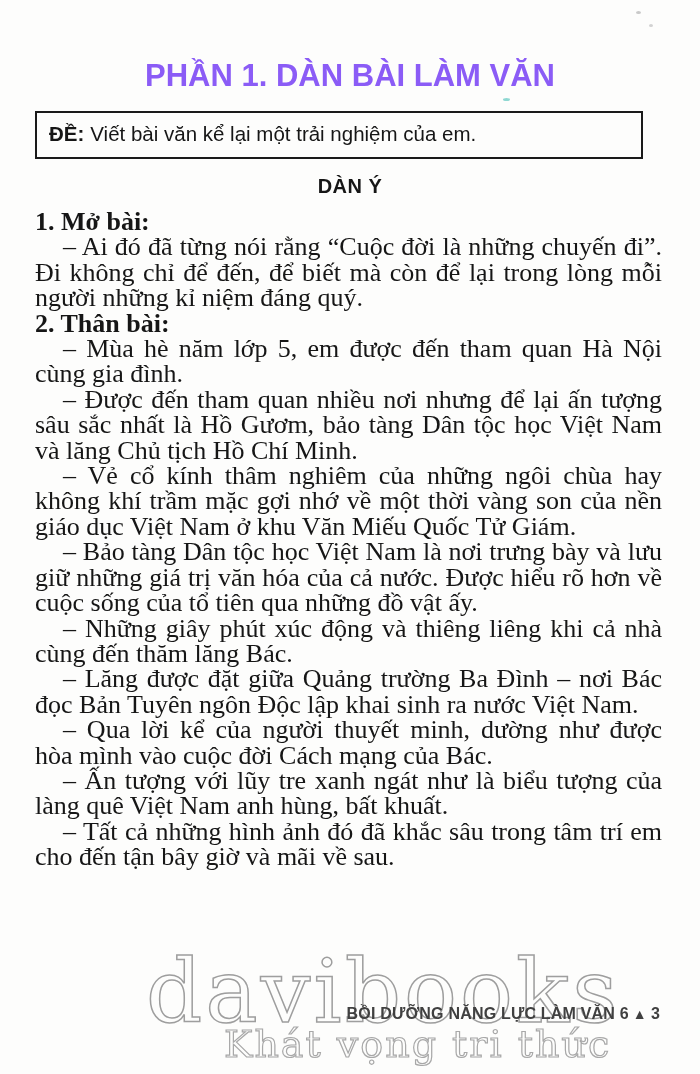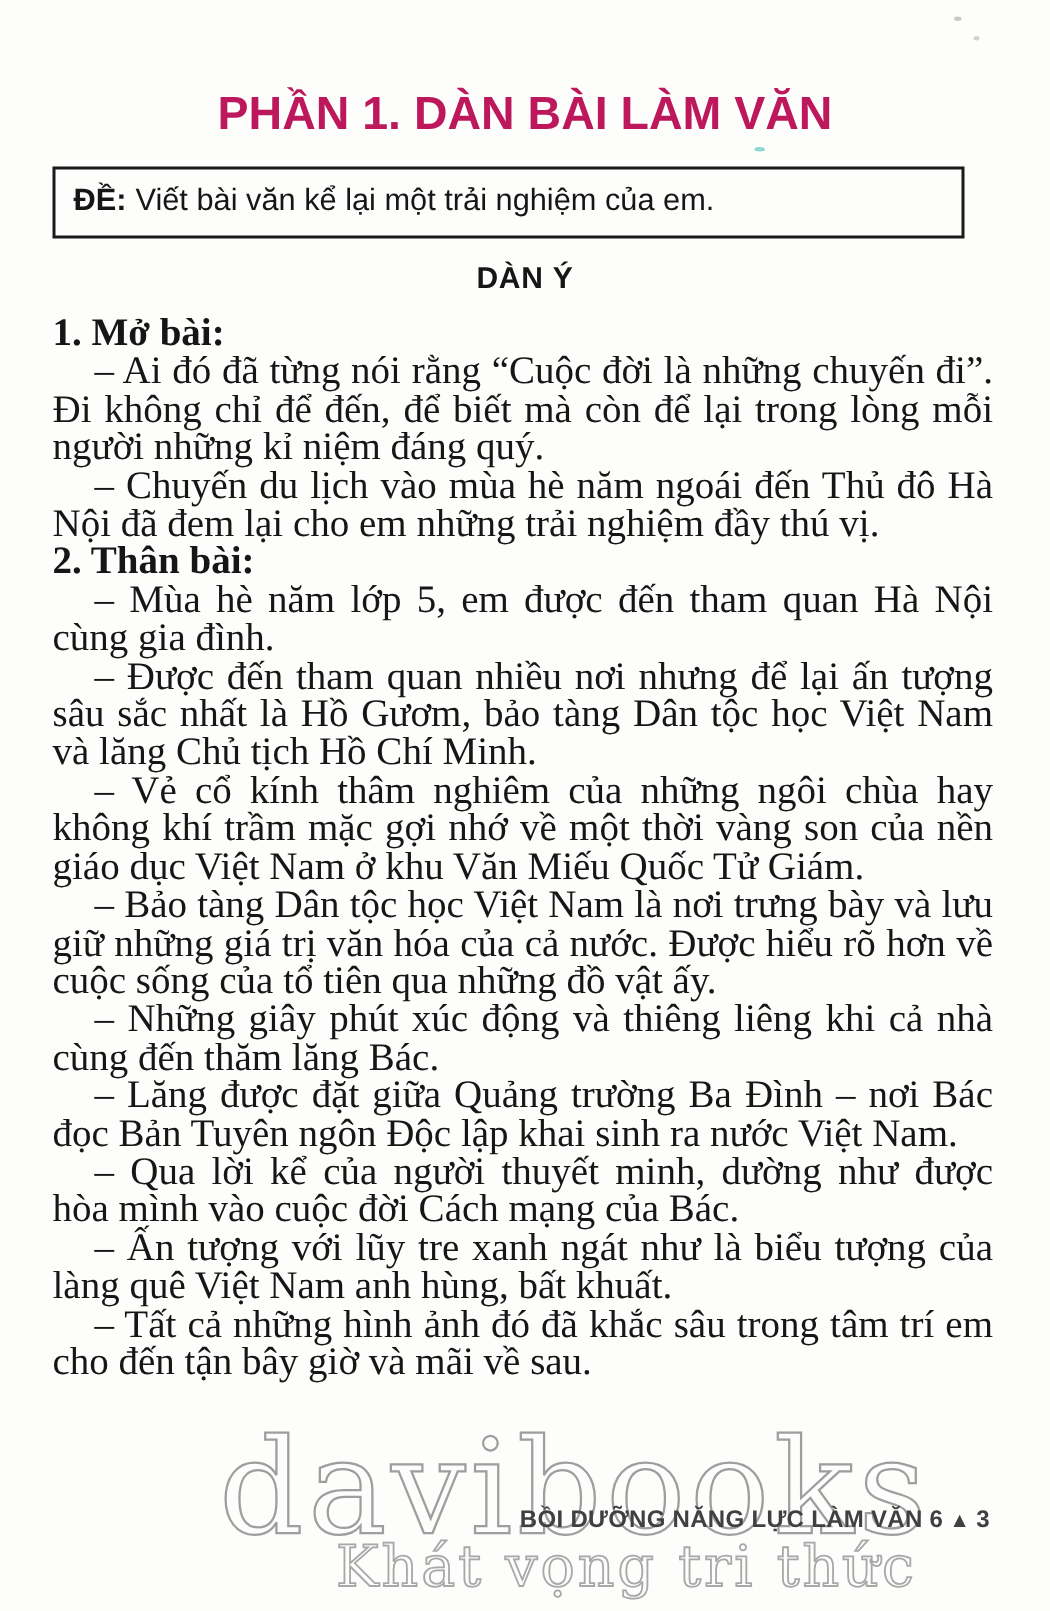--- a/index.html
+++ b/index.html
@@ -18,21 +18,21 @@
     font-family: "Liberation Serif", serif;
     color: var(--ink);
   }
   .title {
     margin: 56px 0 0 0;
     text-align: center;
     font-family: "Liberation Sans", sans-serif;
     font-weight: bold;
     font-size: 31px;
     line-height: 40px;
-    color: #be185d;
+    color: #8b5cf6;
     position: relative;
     z-index: 2;
   }
   .topic-box {
     margin: 15px 57px 0 35px;
     border: 2px solid #1a1a1a;
     padding: 8px 12px 10px 12px;
     font-family: "Liberation Sans", sans-serif;
     font-size: 20.5px;
     line-height: 26px;
@@ -100,21 +100,20 @@
 
   <div class="topic-box">
     <span class="topic-label">ĐỀ:</span><span>Viết bài văn kể lại một trải nghiệm của em.</span>
   </div>
 
   <div class="outline-heading">DÀN Ý</div>
 
   <div class="body-text">
       <p class="section-heading">1. Mở bài:</p>
       <p class="outline-item">– Ai đó đã từng nói rằng “Cuộc đời là những chuyến đi”. Đi không chỉ để đến, để biết mà còn để lại trong lòng mỗi người những kỉ niệm đáng quý.</p>
-      <p class="outline-item">– Chuyến du lịch vào mùa hè năm ngoái đến Thủ đô Hà Nội đã đem lại cho em những trải nghiệm đầy thú vị.</p>
       <p class="section-heading">2. Thân bài:</p>
       <p class="outline-item">– Mùa hè năm lớp 5, em được đến tham quan Hà Nội cùng gia đình.</p>
       <p class="outline-item">– Được đến tham quan nhiều nơi nhưng để lại ấn tượng sâu sắc nhất là Hồ Gươm, bảo tàng Dân tộc học Việt Nam và lăng Chủ tịch Hồ Chí Minh.</p>
       <p class="outline-item">– Vẻ cổ kính thâm nghiêm của những ngôi chùa hay không khí trầm mặc gợi nhớ về một thời vàng son của nền giáo dục Việt Nam ở khu Văn Miếu Quốc Tử Giám.</p>
       <p class="outline-item">– Bảo tàng Dân tộc học Việt Nam là nơi trưng bày và lưu giữ những giá trị văn hóa của cả nước. Được hiểu rõ hơn về cuộc sống của tổ tiên qua những đồ vật ấy.</p>
       <p class="outline-item">– Những giây phút xúc động và thiêng liêng khi cả nhà cùng đến thăm lăng Bác.</p>
       <p class="outline-item">– Lăng được đặt giữa Quảng trường Ba Đình – nơi Bác đọc Bản Tuyên ngôn Độc lập khai sinh ra nước Việt Nam.</p>
       <p class="outline-item">– Qua lời kể của người thuyết minh, dường như được hòa mình vào cuộc đời Cách mạng của Bác.</p>
       <p class="outline-item">– Ấn tượng với lũy tre xanh ngát như là biểu tượng của làng quê Việt Nam anh hùng, bất khuất.</p>
       <p class="outline-item">– Tất cả những hình ảnh đó đã khắc sâu trong tâm trí em cho đến tận bây giờ và mãi về sau.</p>

